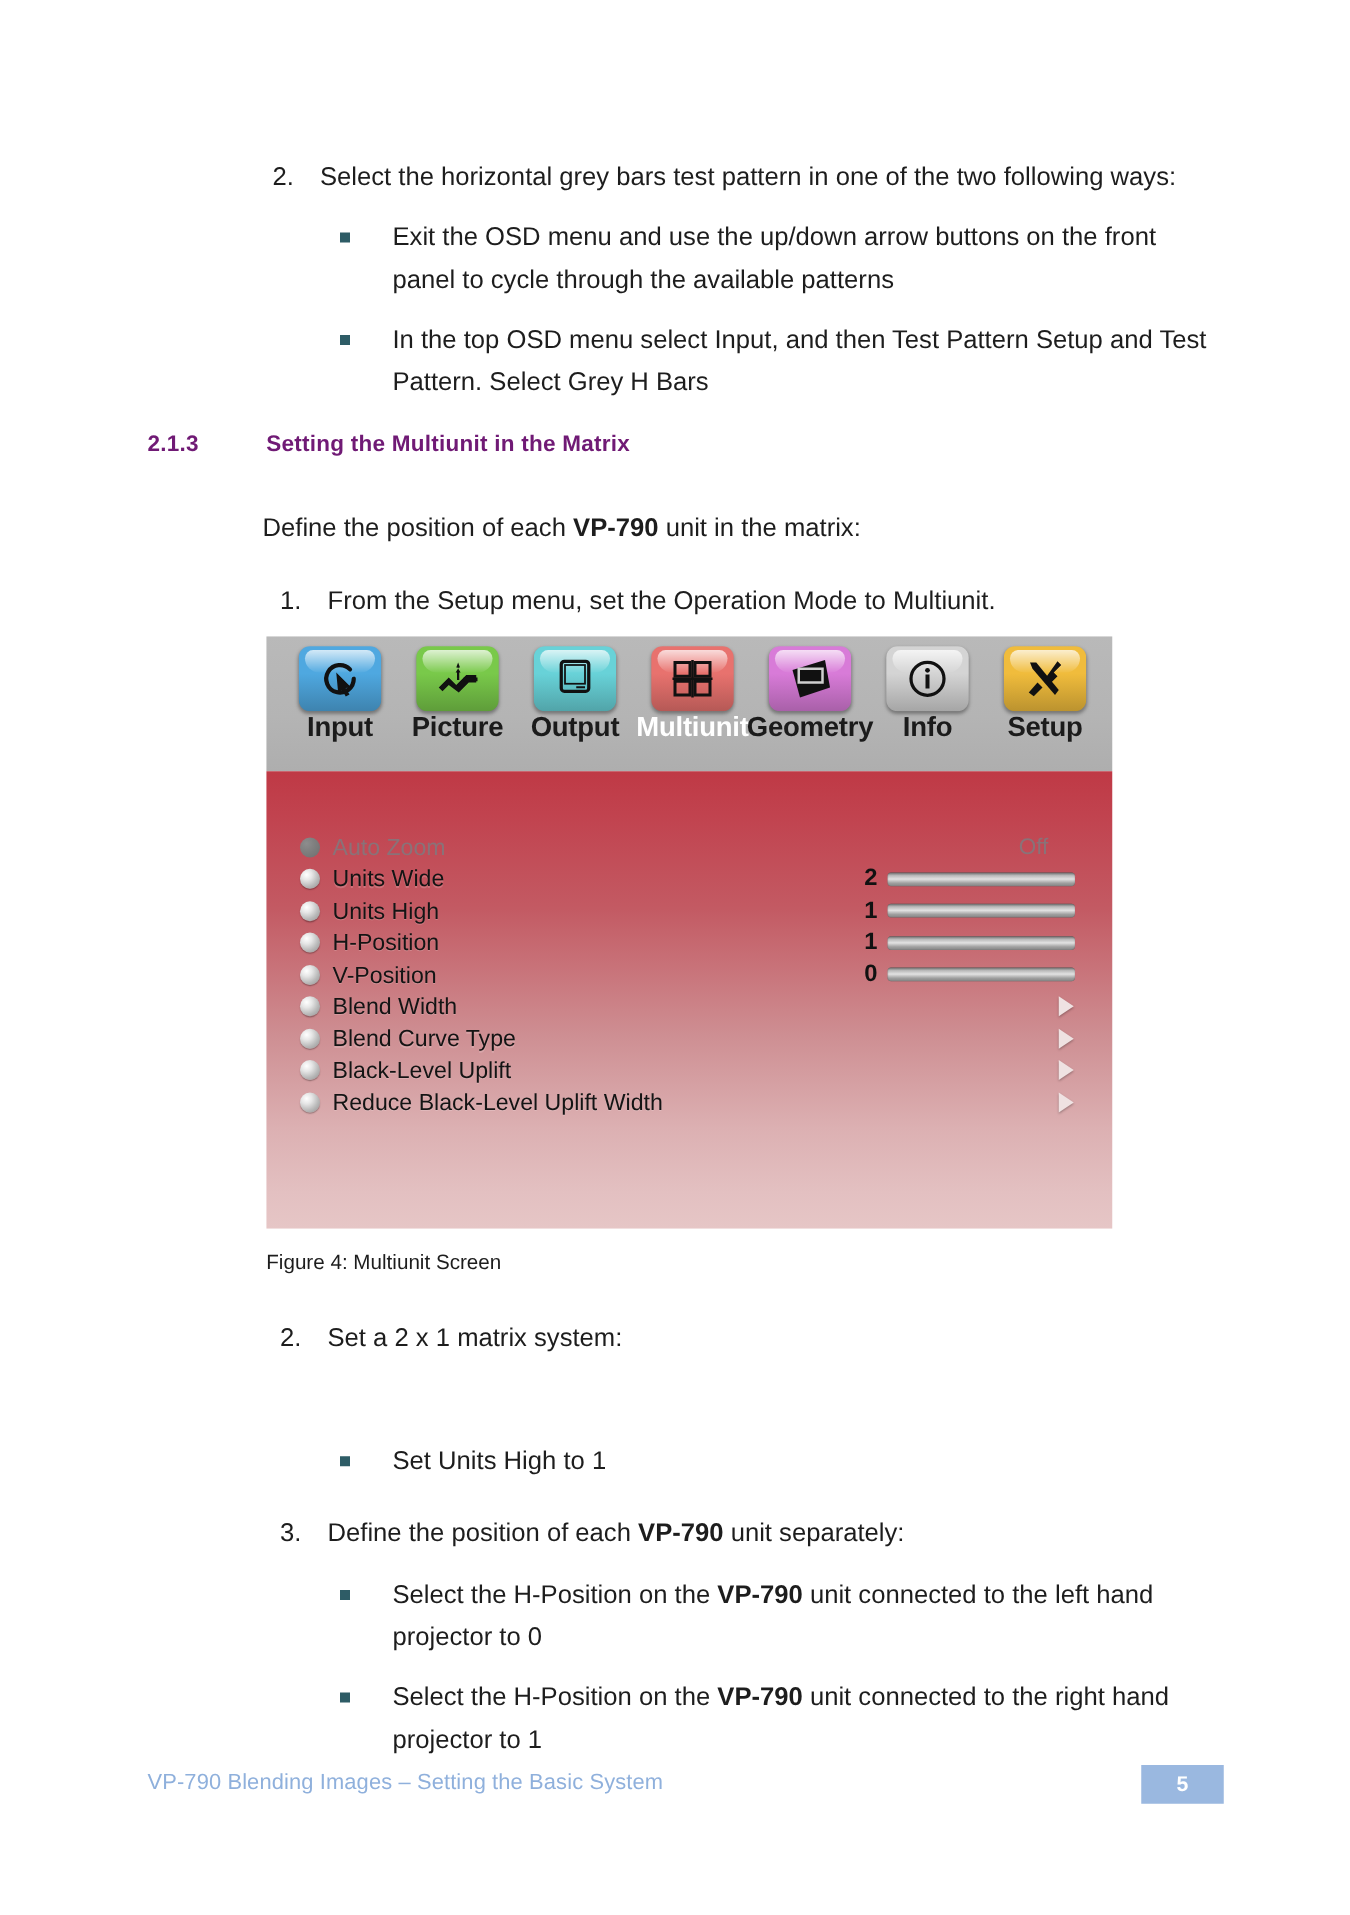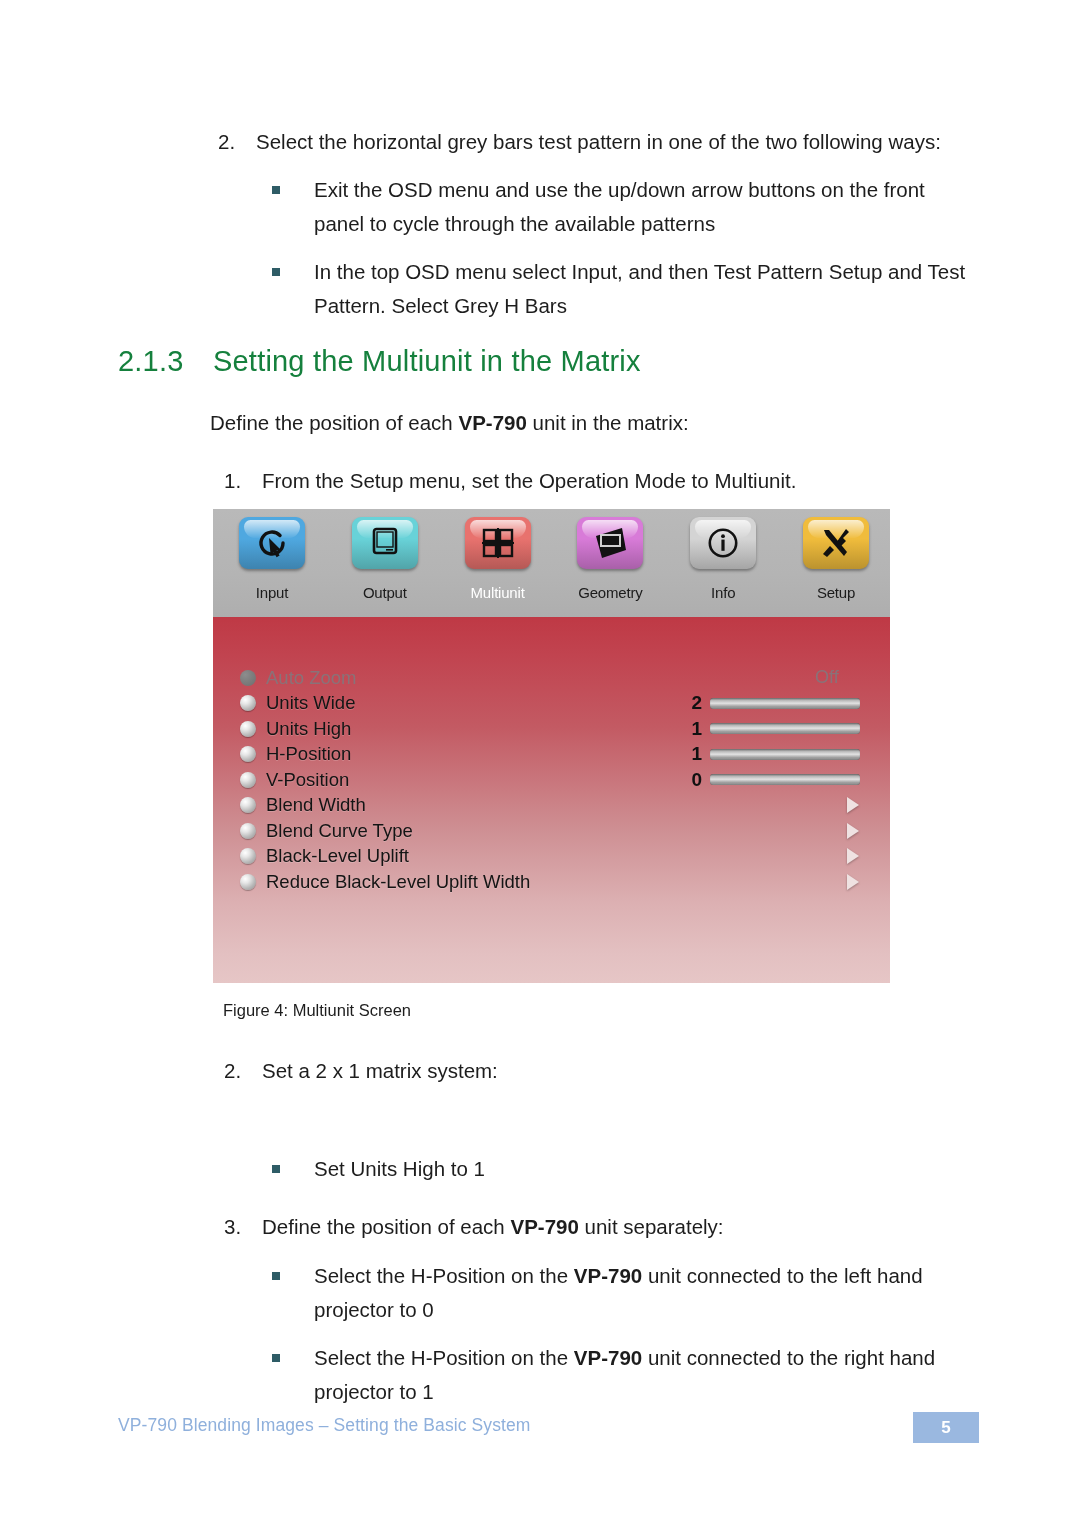--- a/index.html
+++ b/index.html
@@ -70,23 +70,23 @@
     color: #1d1d1d;
   }
 
   b.strong { font-weight: bold; }
 
   
   .heading {
     position: absolute;
     display: flex;
     align-items: baseline;
-    color: #15803d;
-    font-weight: normal;
-    font-size: 29px;
+    color: #701a75;
+    font-weight: bold;
+    font-size: 18px;
     letter-spacing: .2px;
   }
   .heading .hnum { width: 95px; flex: 0 0 95px; }
 
   
   .figure-wrap {
     position: absolute;
     left: 213px;
     top: 509px;
     width: 677px;
@@ -136,23 +136,23 @@
     content: "";
     position: absolute;
     left: 5px; right: 5px; top: 3px;
     height: 18px;
     border-radius: 8px 8px 14px 14px;
     background: linear-gradient(180deg, rgba(255,255,255,.75), rgba(255,255,255,.04));
     pointer-events: none;
   }
   .osd-btn svg { display:block; position: relative; z-index: 1; }
   .osd-label {
-    margin-top: 15px;
-    font-size: 15px;
-    font-weight: normal;
+    margin-top: 0;
+    font-size: 22px;
+    font-weight: bold;
     color: #1b1b1b;
     letter-spacing: -.2px;
     white-space: nowrap;
   }
   .osd-label.sel { color: #ffffff; }
 
   .osd-body {
     position: absolute;
     left: 0; right: 0;
     top: 108px; bottom: 0;
@@ -243,21 +243,21 @@
     left: 634px;
     width: 0; height: 0;
     border-top: 8px solid transparent;
     border-bottom: 8px solid transparent;
     border-left: 12px solid #efe2e2;
     filter: drop-shadow(0 1px 1px rgba(0,0,0,.3));
   }
 
   .figure-caption {
     position: absolute;
-    left: 223px;
+    left: 213px;
     top: 1001px;
     font-size: 16.5px;
     color: #1d1d1d;
   }
 
   
   .footer-text {
     position: absolute;
     left: 118px;
     top: 1415px;
@@ -325,20 +325,31 @@
       <div class="osd-top">
         <div class="osd-icons" id="osd-icons">
             <div class="osd-icon-cell">
               <div class="osd-btn" style="background: linear-gradient(rgb(79, 168, 224) 0%, rgb(79, 168, 224) 42%, rgba(0, 0, 0, 0.22) 100%), rgb(79, 168, 224);">
                 <svg width="34" height="34" viewBox="0 0 34 34">
                   <path d="M25 9.5A11 11 0 1 0 28 17" fill="none" stroke="#111" stroke-width="3.4" stroke-linecap="round"></path>
                   <path d="M14 12 L26 24 L21.5 24.4 L24.6 29.6 L21.6 31.2 L18.7 26 L15.6 29 Z" fill="#111"></path>
                 </svg>
               </div>
               <div class="osd-label">Input</div>
+            </div>
+            <div class="osd-icon-cell">
+              <div class="osd-btn" style="background: linear-gradient(rgb(121, 201, 74) 0%, rgb(121, 201, 74) 42%, rgba(0, 0, 0, 0.22) 100%), rgb(121, 201, 74);">
+                <svg width="34" height="34" viewBox="0 0 34 34">
+                  <path d="M17.5 4 L19 8 L17 8 L19.5 12 L15.5 12 L18 8 L16 8 Z" fill="#111"></path>
+                  <rect x="16.6" y="11" width="1.8" height="7" fill="#111"></rect>
+                  <path d="M2 24 L10 16 L16 22 L24 14 L32 14 L32 20 L26 20 L18 28 L10 22 L5 27 Z" fill="#111"></path>
+                  <path d="M22 16 h11 v3 h-11 z" fill="#111"></path>
+                </svg>
+              </div>
+              <div class="osd-label">Picture</div>
             </div>
             <div class="osd-icon-cell">
               <div class="osd-btn" style="background: linear-gradient(rgb(104, 210, 216) 0%, rgb(104, 210, 216) 42%, rgba(0, 0, 0, 0.22) 100%), rgb(104, 210, 216);">
                 <svg width="34" height="34" viewBox="0 0 34 34">
                   <rect x="6" y="3" width="22" height="24" rx="2.5" fill="none" stroke="#111" stroke-width="2.6"></rect>
                   <rect x="9" y="6" width="16" height="15" fill="none" stroke="#111" stroke-width="1.4"></rect>
                   <rect x="18" y="23" width="7" height="1.6" fill="#111"></rect>
                 </svg>
               </div>
               <div class="osd-label">Output</div>

